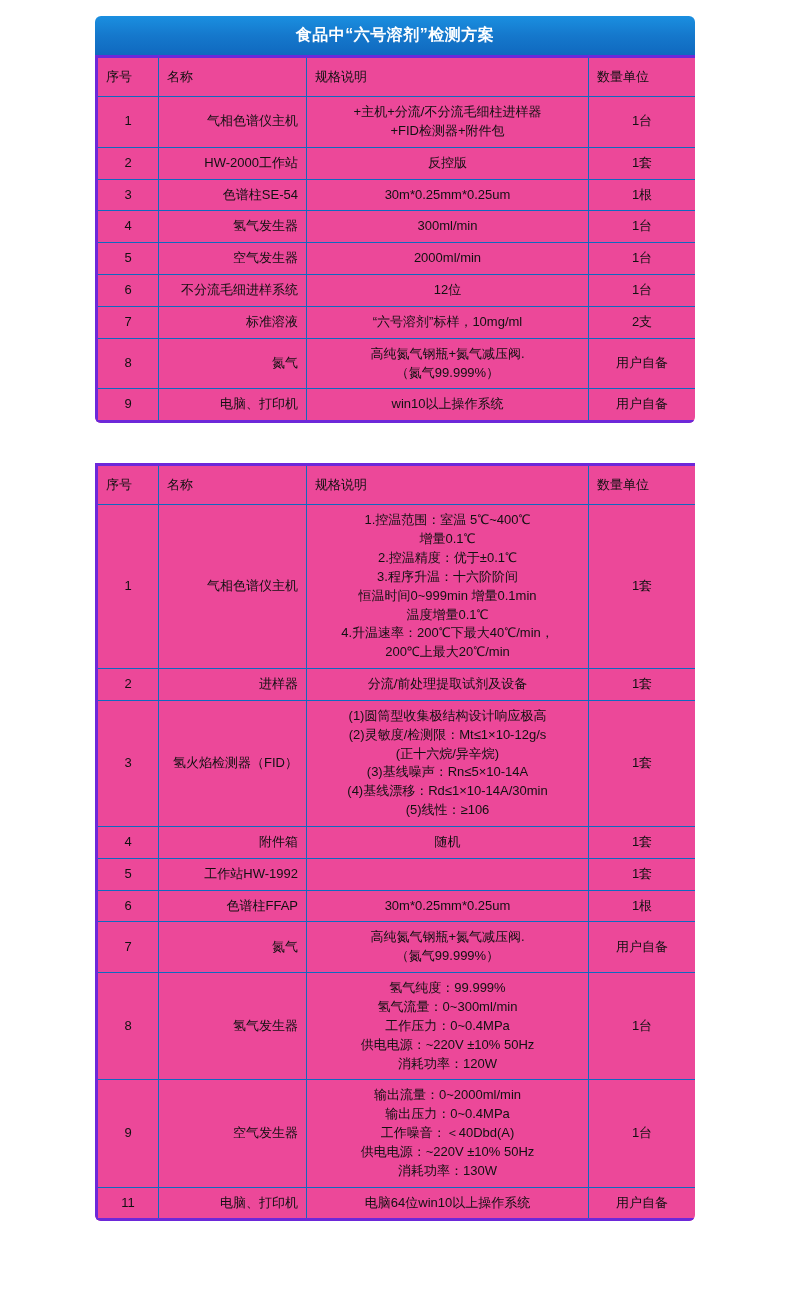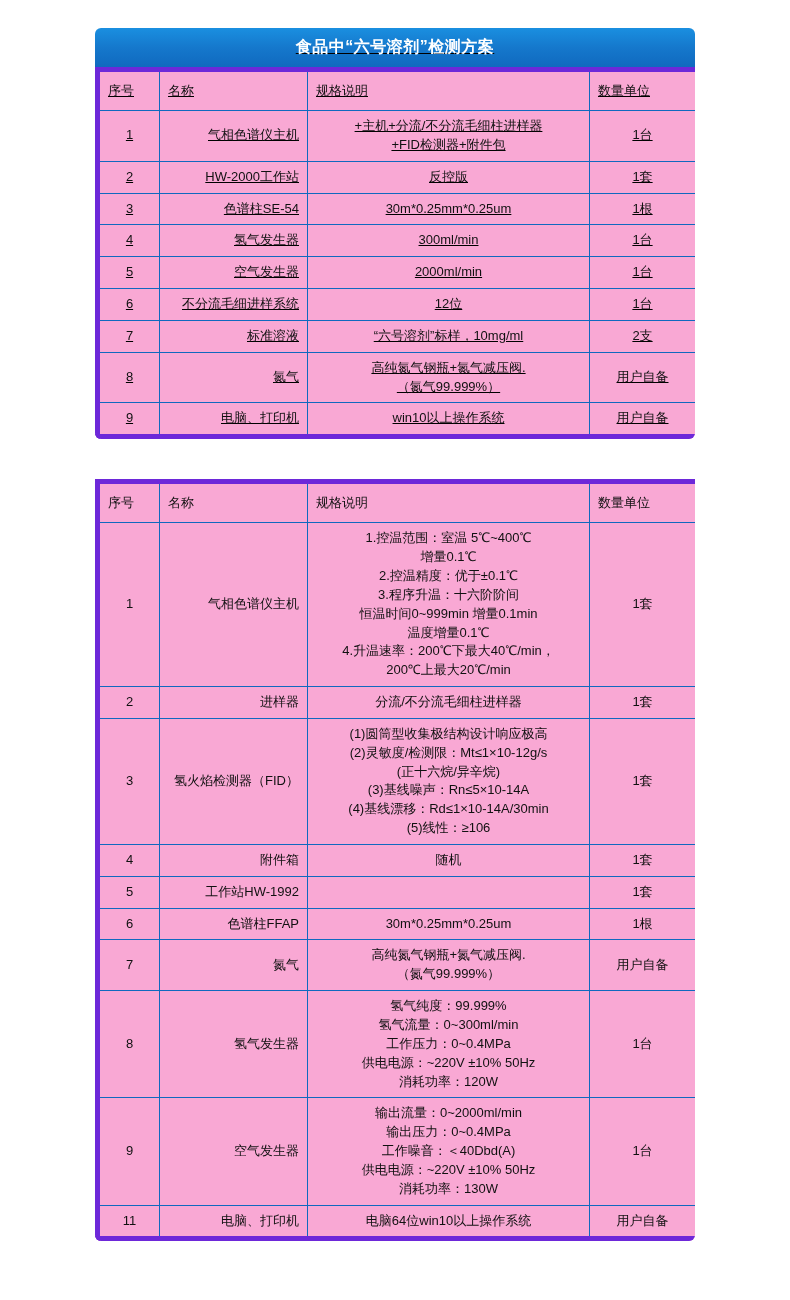--- a/index.html
+++ b/index.html
@@ -16,39 +16,39 @@
   .page {
     width: 790px;
     padding: 0;
     box-sizing: border-box;
   }
   .table-block {
     width: 600px;
     margin: 0 auto;
     margin-bottom: 28px;
   }
-  .table-block.first { padding-top: 28px; text-decoration: underline; }
+  .table-block.first { padding-top: 16px; }
   .table-block.second { padding-top: 12px; }
 
   .title-bar {
     background: linear-gradient(to bottom, #1a8fe0 0%, #1578cc 50%, #1069bf 100%);
     color: #ffffff;
     font-size: 16px;
     font-weight: bold;
     text-align: center;
     padding: 9px 0 9px 0;
     border-radius: 6px 6px 0 0;
     letter-spacing: 0.5px;
   }
   table.spec {
     width: 100%;
     border-collapse: collapse;
     table-layout: fixed;
-    background: #f9a8d4;
-    border: 5px solid #6d28d9;
+    background: #ec4899;
+    border: 3px solid #6d28d9;
   }
   table.spec th, table.spec td {
     border: 1px solid #1069bf;
     font-size: 13px;
     color: #111111;
     padding: 6px 8px;
     vertical-align: middle;
     line-height: 1.45;
   }
   table.spec th {
@@ -186,21 +186,21 @@
 3.程序升温：十六阶阶间
 恒温时间0~999min 增量0.1min
 温度增量0.1℃
 4.升温速率：200℃下最大40℃/min，
 200℃上最大20℃/min</td>
             <td class="qty">1套</td>
           </tr>
           <tr>
             <td class="no">2</td>
             <td class="name">进样器</td>
-            <td class="spec-col multiline">分流/不分流毛细柱进样器</td>
+            <td class="spec-col multiline">分流/前处理提取试剂及设备</td>
             <td class="qty">1套</td>
           </tr>
           <tr>
             <td class="no">3</td>
             <td class="name">氢火焰检测器（FID）</td>
             <td class="spec-col multiline">(1)圆筒型收集极结构设计响应极高
 (2)灵敏度/检测限：Mt≤1×10-12g/s
 (正十六烷/异辛烷)
 (3)基线噪声：Rn≤5×10-14A
 (4)基线漂移：Rd≤1×10-14A/30min

